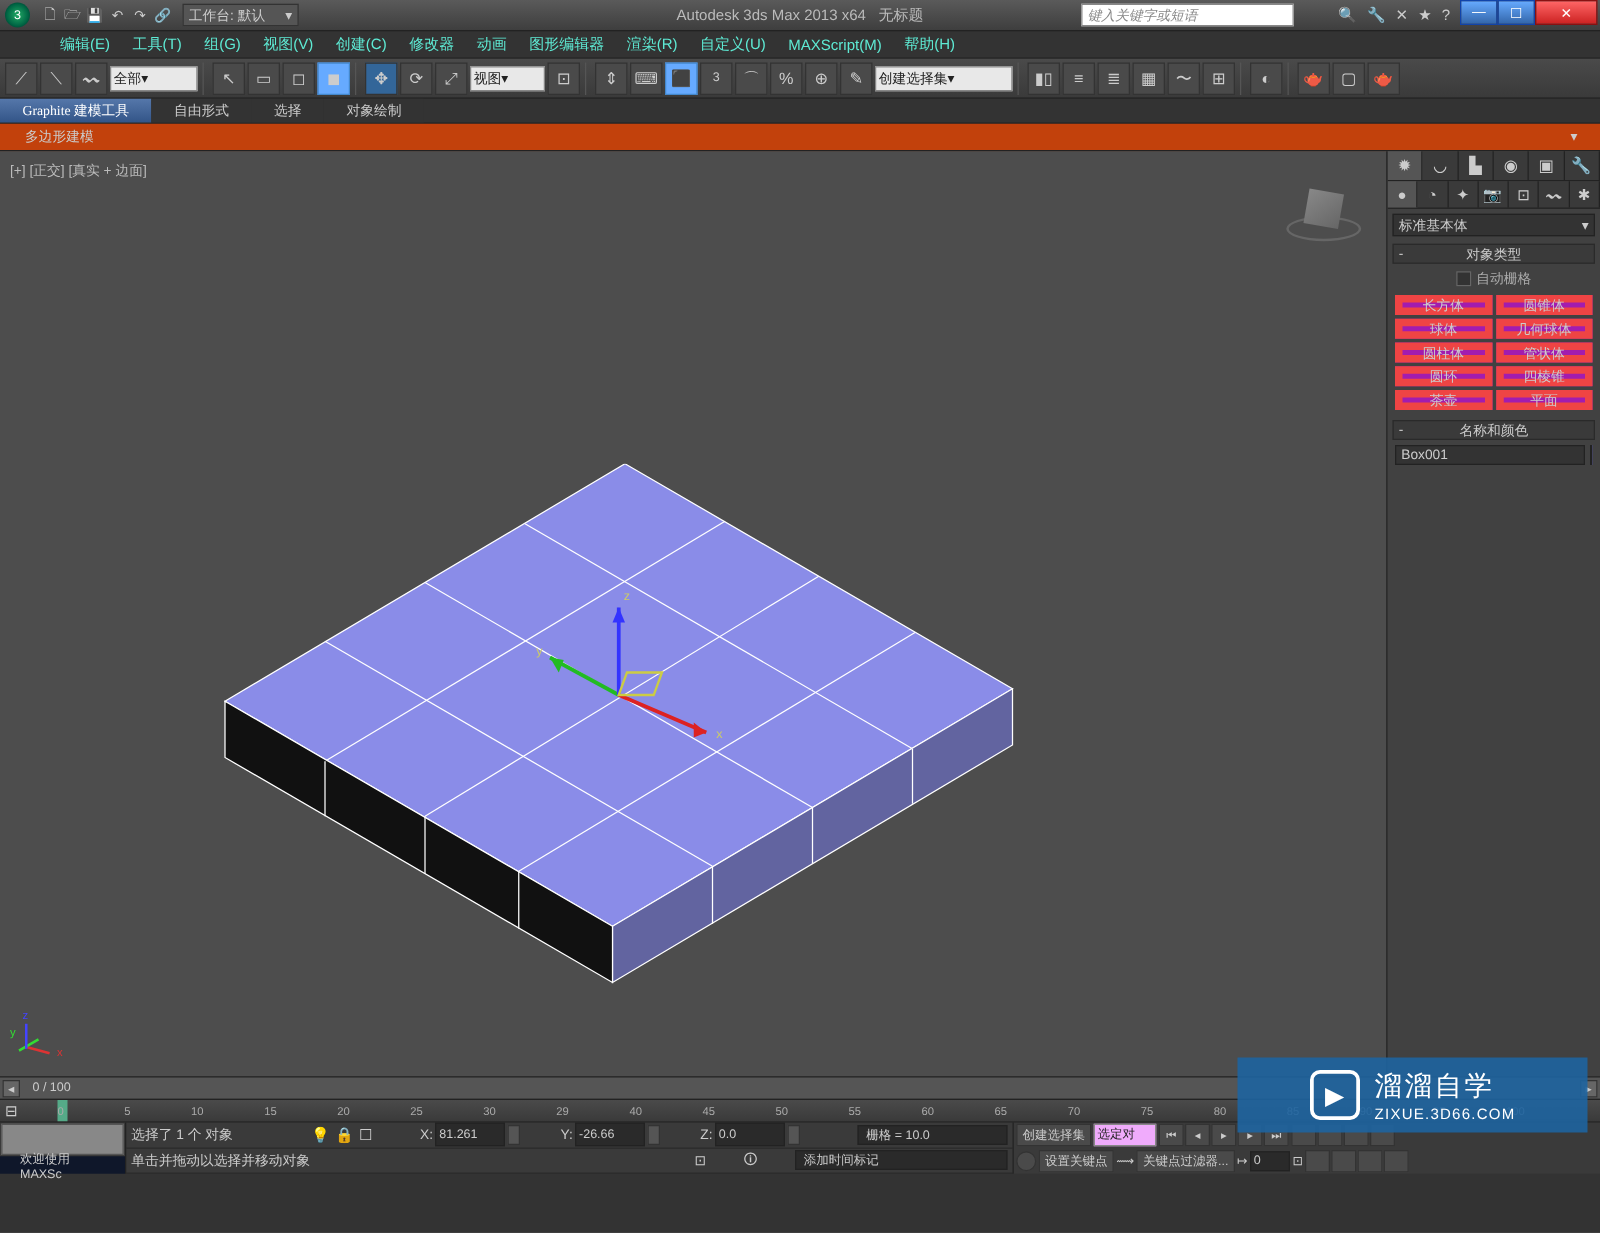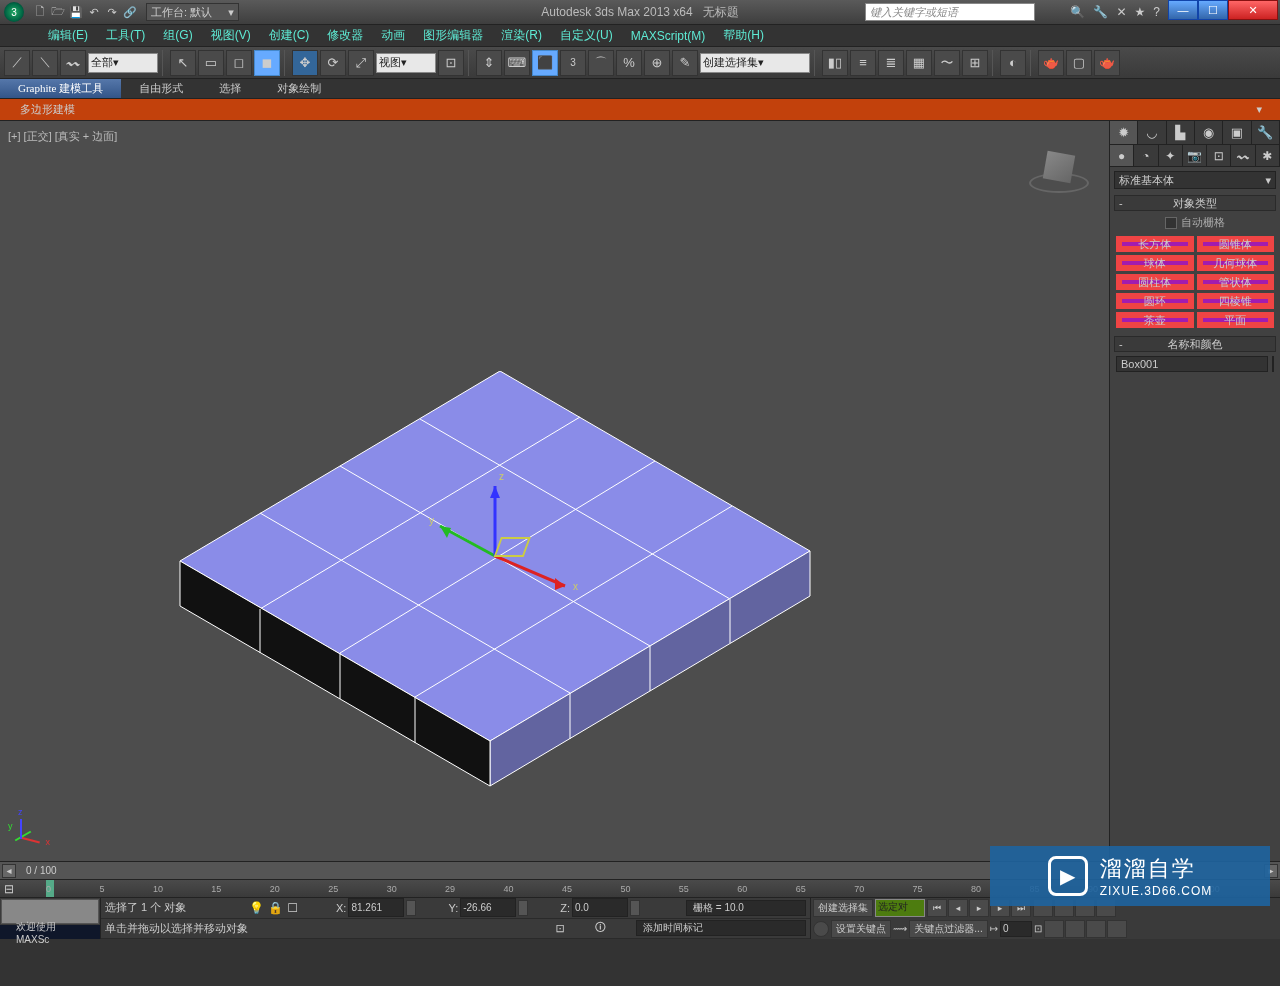--- a/index.html
+++ b/index.html
@@ -93,21 +93,21 @@
 .sb-row { height:21px; display:flex; align-items:center; padding:0 4px; font-size:11px; color:#ccc; border-bottom:1px solid #2a2a2a;gap:24px; }
 .sb-coord { display:flex; align-items:center; gap:2px; margin:0 4px; }
 .sb-coord .lbl { color:#ccc; }
 .sb-coord .val { width:56px; height:19px; background:#2a2a2a; border:1px solid #222; color:#ccc; font-size:10px; padding:0 2px; display:flex; align-items:center; }
 .sb-coord .spn { width:10px; height:16px; background:#555; border:1px solid #333; }
 .sb-grid { margin-left:18px; background:#2a2a2a; border:1px solid #222; padding:0 6px; height:16px; display:flex; align-items:center; font-size:10px; min-width:120px; }
 .sb-addtime { background:#2a2a2a; border:1px solid #222; padding:0 6px; height:16px; display:flex; align-items:center; font-size:10px; min-width:170px; }
 .sb-anim { width:470px; display:flex; flex-direction:column; border-left:1px solid #222; }
 .sb-anim-row { height:21px; display:flex; align-items:center; gap:2px; padding:0 2px; font-size:10px; }
 .sb-anim-row .b { height:18px; padding:0 4px; background:#4a4a4a; border:1px solid #333; color:#ccc; display:flex; align-items:center; font-size:10px; }
-.sb-anim-row .sel { height:18px; padding:0 2px; background:#4d7c0f; border:1px solid #888; color:#222; font-size:10px; width:50px; }
+.sb-anim-row .sel { height:18px; padding:0 2px; background:#f0abfc; border:1px solid #888; color:#222; font-size:10px; width:50px; }
 .sb-play { display:flex; gap:1px; }
 .sb-play .pb { width:20px; height:18px; background:#4a4a4a; border:1px solid #333; display:flex; align-items:center; justify-content:center; color:#ccc; font-size:9px; }
 .sb-frame { width:32px; height:16px; background:#2a2a2a; border:1px solid #222; color:#ccc; font-size:10px; display:flex; align-items:center; padding:0 2px; }
 .sb-viewnav { display:flex; gap:1px; flex-wrap:wrap; width:90px; }
 .sb-viewnav .vb { width:20px; height:18px; background:#4a4a4a; border:1px solid #333; }
 .sb-icons-l { display:flex; align-items:center; gap:4px; margin-right:10px; }
 .sb-icons-l span { color:#ccc; font-size:12px; }
 
 
 .watermark { position:absolute; right:10px; bottom:80px; width:280px; height:60px; background:rgba(30,100,160,.9); display:flex; align-items:center; justify-content:center; gap:12px; padding:0 12px; }

